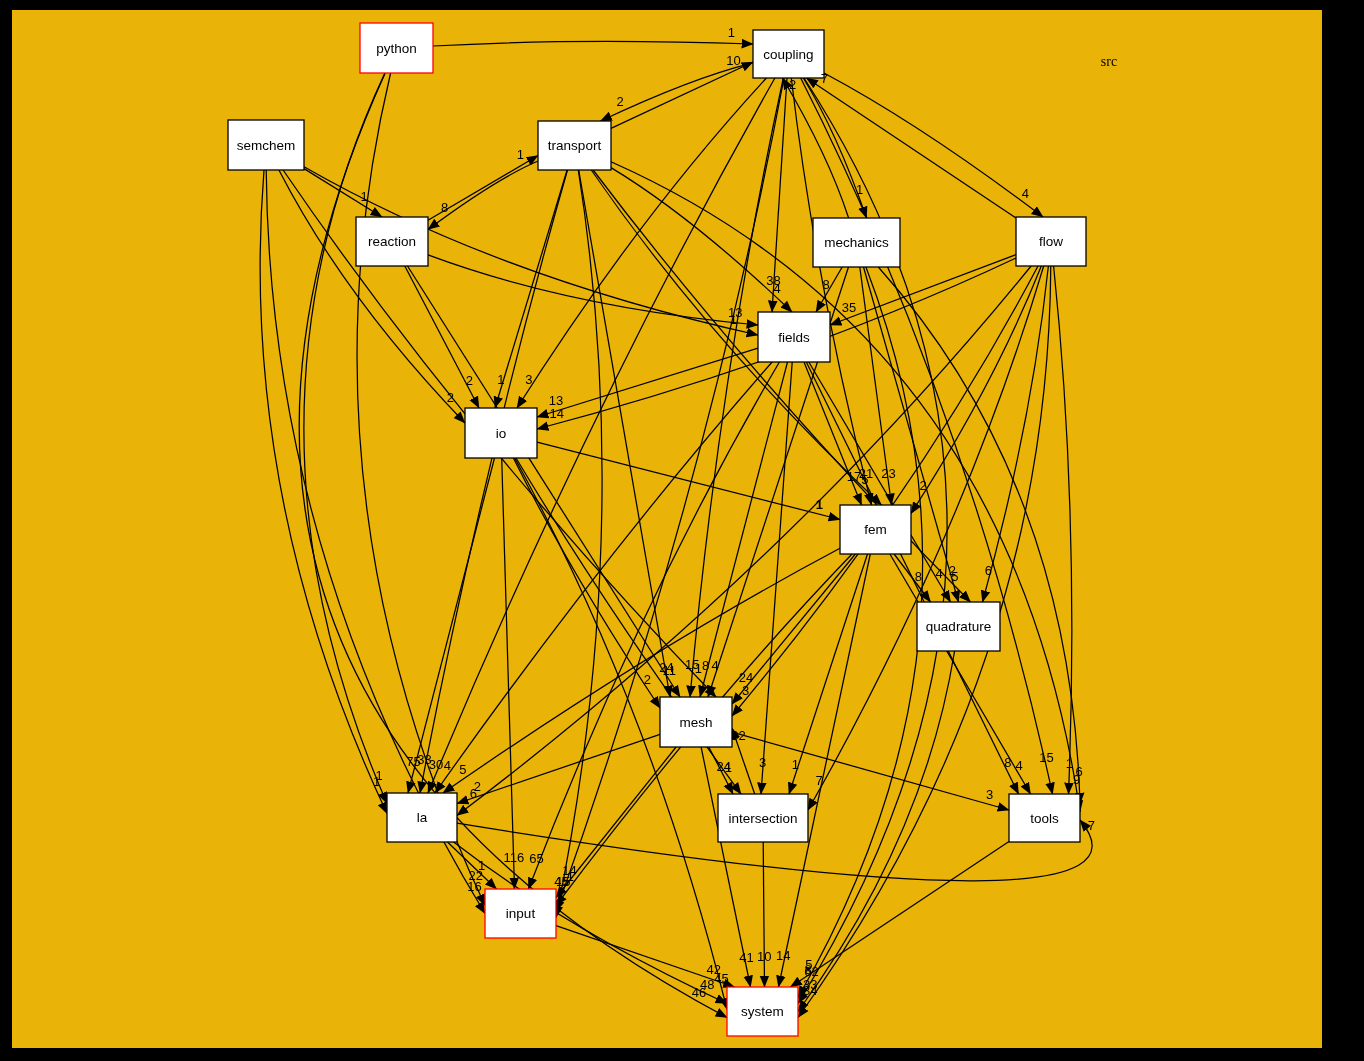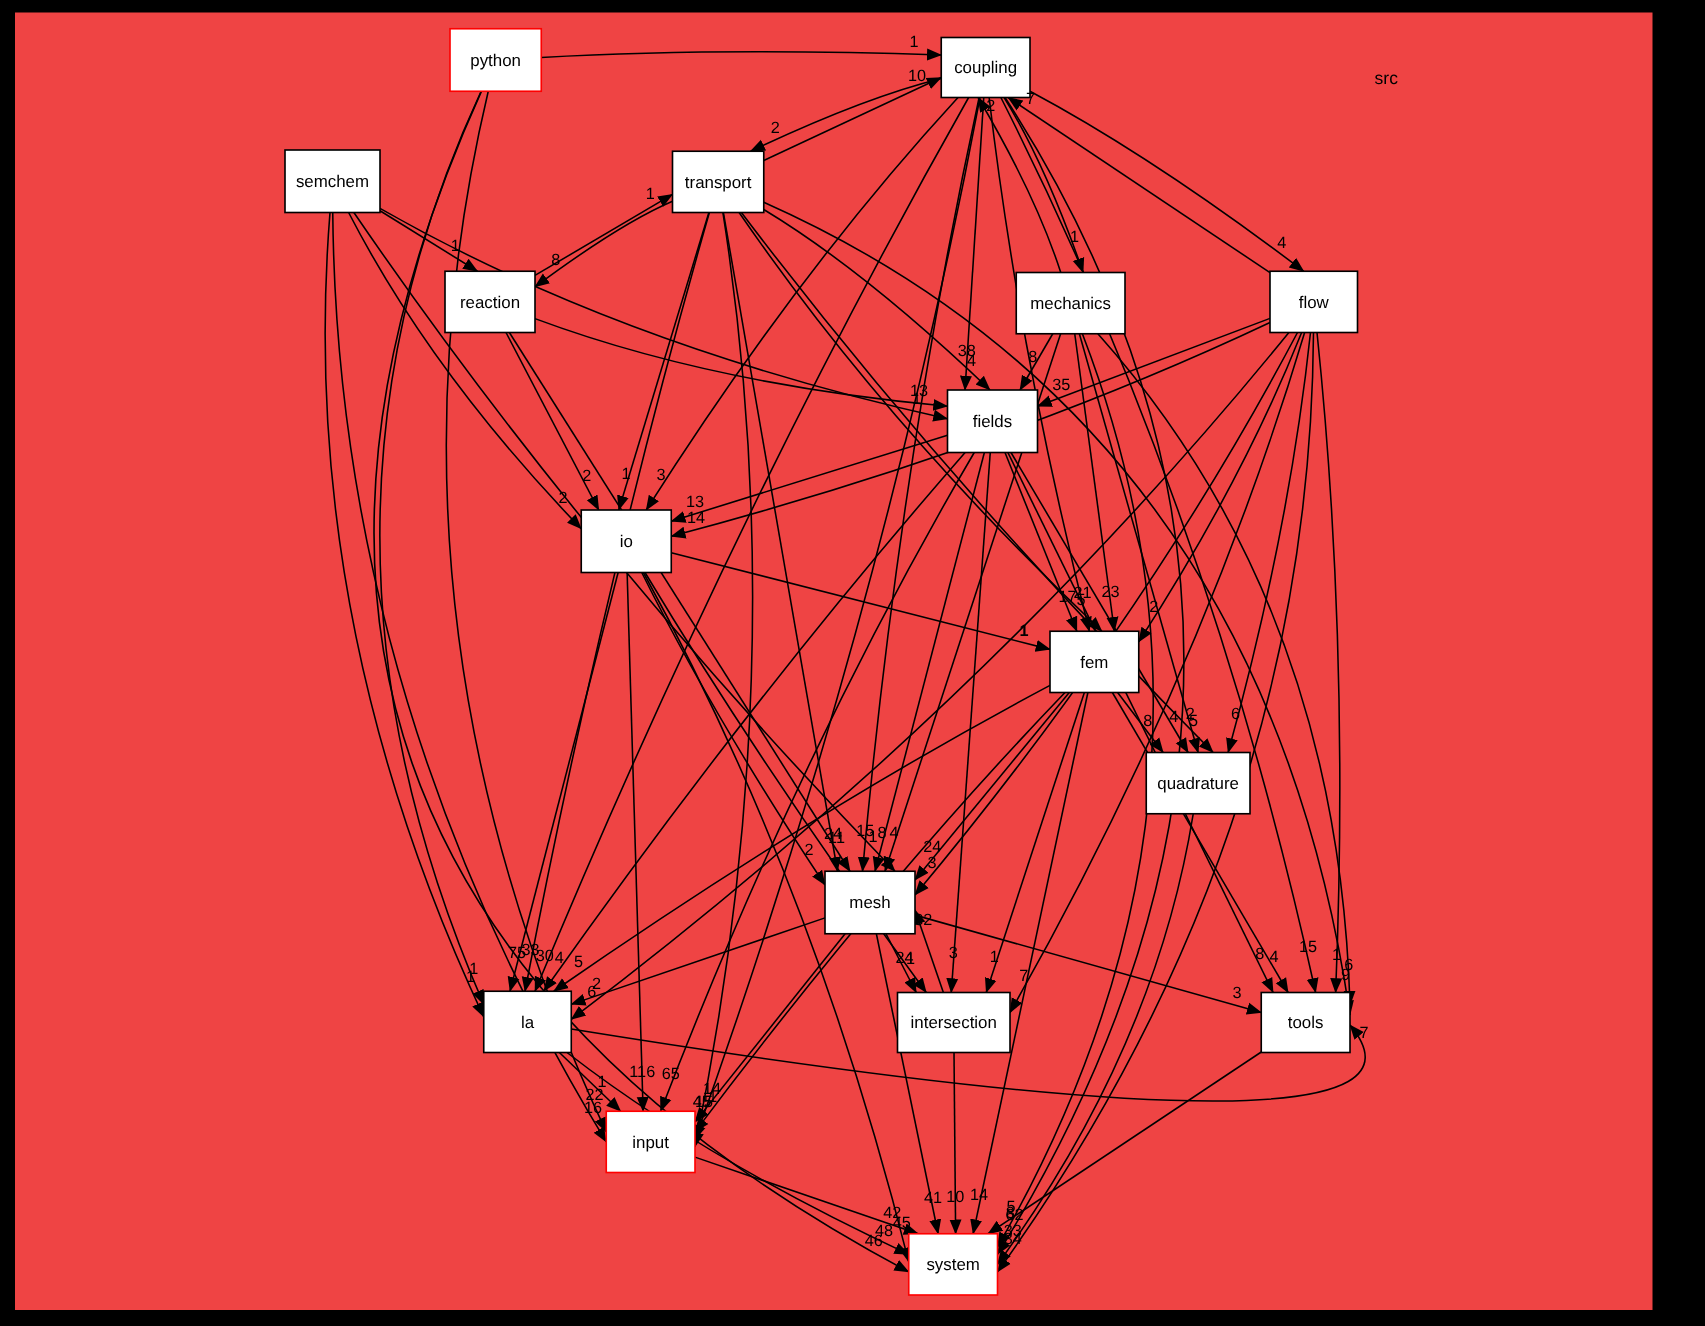--- a/index.html
+++ b/index.html
@@ -31,21 +31,21 @@
     fill:#000000;
   }
   .edge-label{
     font-size:13px;
     fill:#000000;
   }
 </style>
 </head>
 <body>
 
-<div id="canvas" style="background: #ef4444;">
+<div id="canvas" style="background: #eab308; font-family: Liberation Serif, serif;">
   <div id="cluster-label">src</div>
 </div>
 <svg id="graph-svg" width="1364" height="1061" viewBox="0 0 1364 1061" xmlns="http://www.w3.org/2000/svg">
     <defs>
       <marker id="ah" viewBox="0 0 10 10" refX="9.5" refY="5" markerWidth="12" markerHeight="12" orient="auto" markerUnits="userSpaceOnUse">
         <path d="M0,1 L10,5 L0,9 z" fill="#000000"></path>
       </marker>
     </defs>
     <g>
       <path d="M433.0,46.0 Q574.7,38.0 753.0,44.0" fill="none" stroke="#000000" stroke-width="1.25" marker-end="url(#ah)"></path>

